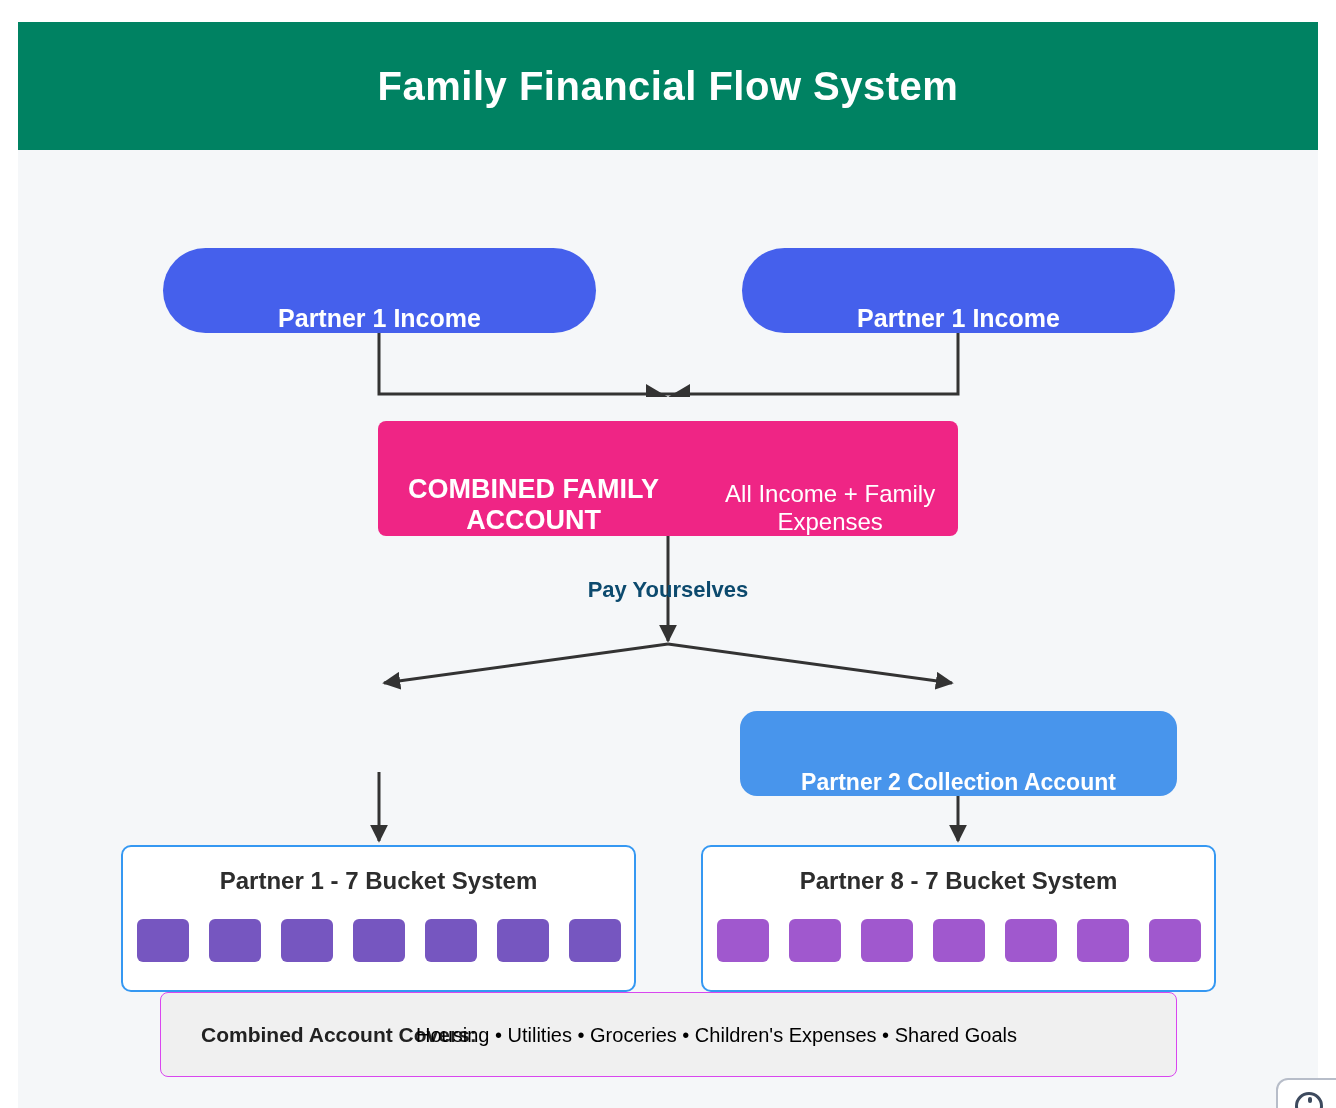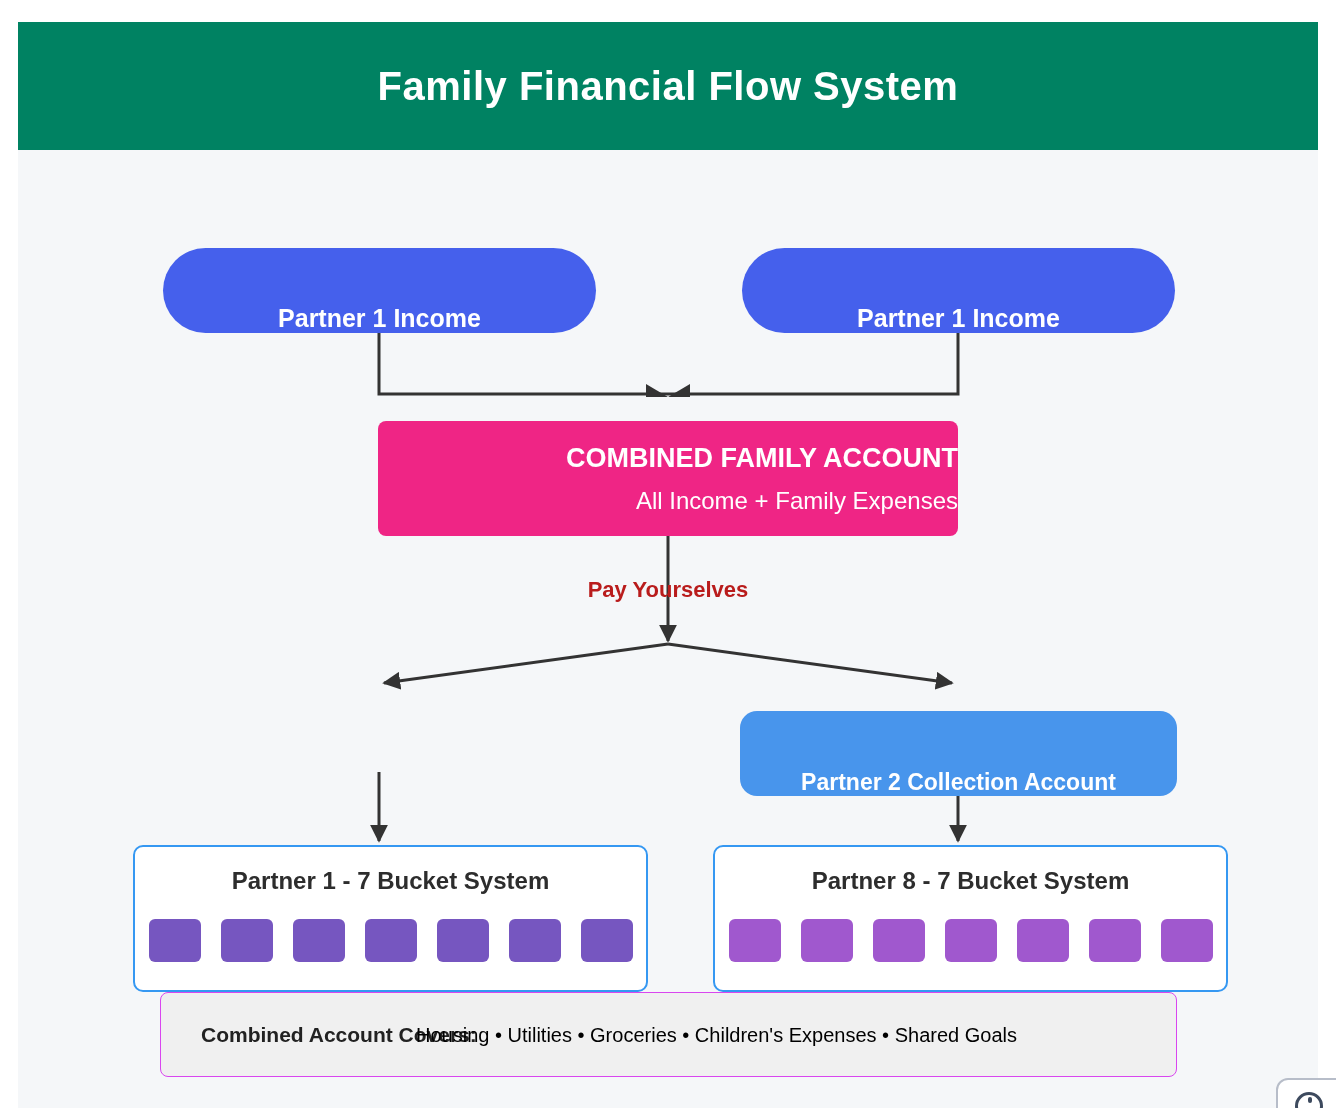--- a/index.html
+++ b/index.html
@@ -17,33 +17,33 @@
   svg.edges { position:absolute; left:0; top:0; width:1336px; height:1108px; pointer-events:none; }
 
   .node { position:absolute; display:flex; align-items:flex-end; justify-content:center;
           color:#fff; font-weight:bold; text-align:center;margin-top:24px; }
 
   .pill { width:433px; height:85px; border-radius:43px; background:var(--income-blue,#4560ec); font-size:25px; }
   #pill1 { left:163px; top:224px; }
   #pill2 { left:742px; top:224px; }
 
   .combined { left:378px; top:397px; width:580px; height:115px; border-radius:8px;
-              background:var(--combined-pink,#ef2585); flex-direction:column; gap:13px; }
+              background:var(--combined-pink,#ef2585); flex-direction:row; gap:13px; }
   .combined .t1 { font-size:27px; font-weight:bold; }
   .combined .t2 { font-size:24px; font-weight:normal; }
 
   .edge-label { position:absolute; left:568px; top:577px; width:200px; text-align:center;
-                font-size:22px; font-weight:bold; color:#b91c1c; }
+                font-size:22px; font-weight:bold; color:#0c4a6e; }
 
   .collection { width:437px; height:85px; border-radius:8px; background:var(--collection-blue,#4895ec); font-size:23px; }
   #coll1 { left:160px; top:687px; }
   #coll2 { left:740px; top:687px;border-radius:17px; }
 
   .bucketbox { position:absolute; top:845px; width:515px; height:147px; background:#ffffff;
-               border:2px solid var(--bucket-border-blue,#3598f2); border-radius:10px;margin-left:12px; }
+               border:2px solid var(--bucket-border-blue,#3598f2); border-radius:10px; }
   #buckets1 { left:121px; }
   #buckets2 { left:701px; }
   .bucketbox h2 { margin-top:20px; text-align:center; font-size:24px; font-weight:bold; color:#2d2d2d; }
   .bucket-row { display:flex; justify-content:center; gap:20px; margin-top:24px; }
   .bucket { width:52px; height:43px; border-radius:6px; background:var(--bucket1-purple,#7656c0); }
   #buckets2 .bucket { background:var(--bucket2-purple,#a058ce); }
 
   .note { position:absolute; left:160px; top:992px; width:1017px; height:85px;
           background:var(--note-gray,#f0f0f0); border:1px solid #d946ef; border-radius:8px; }
   .note .note-bold  { position:absolute; left:40px;  top:50%; transform:translateY(-50%);

